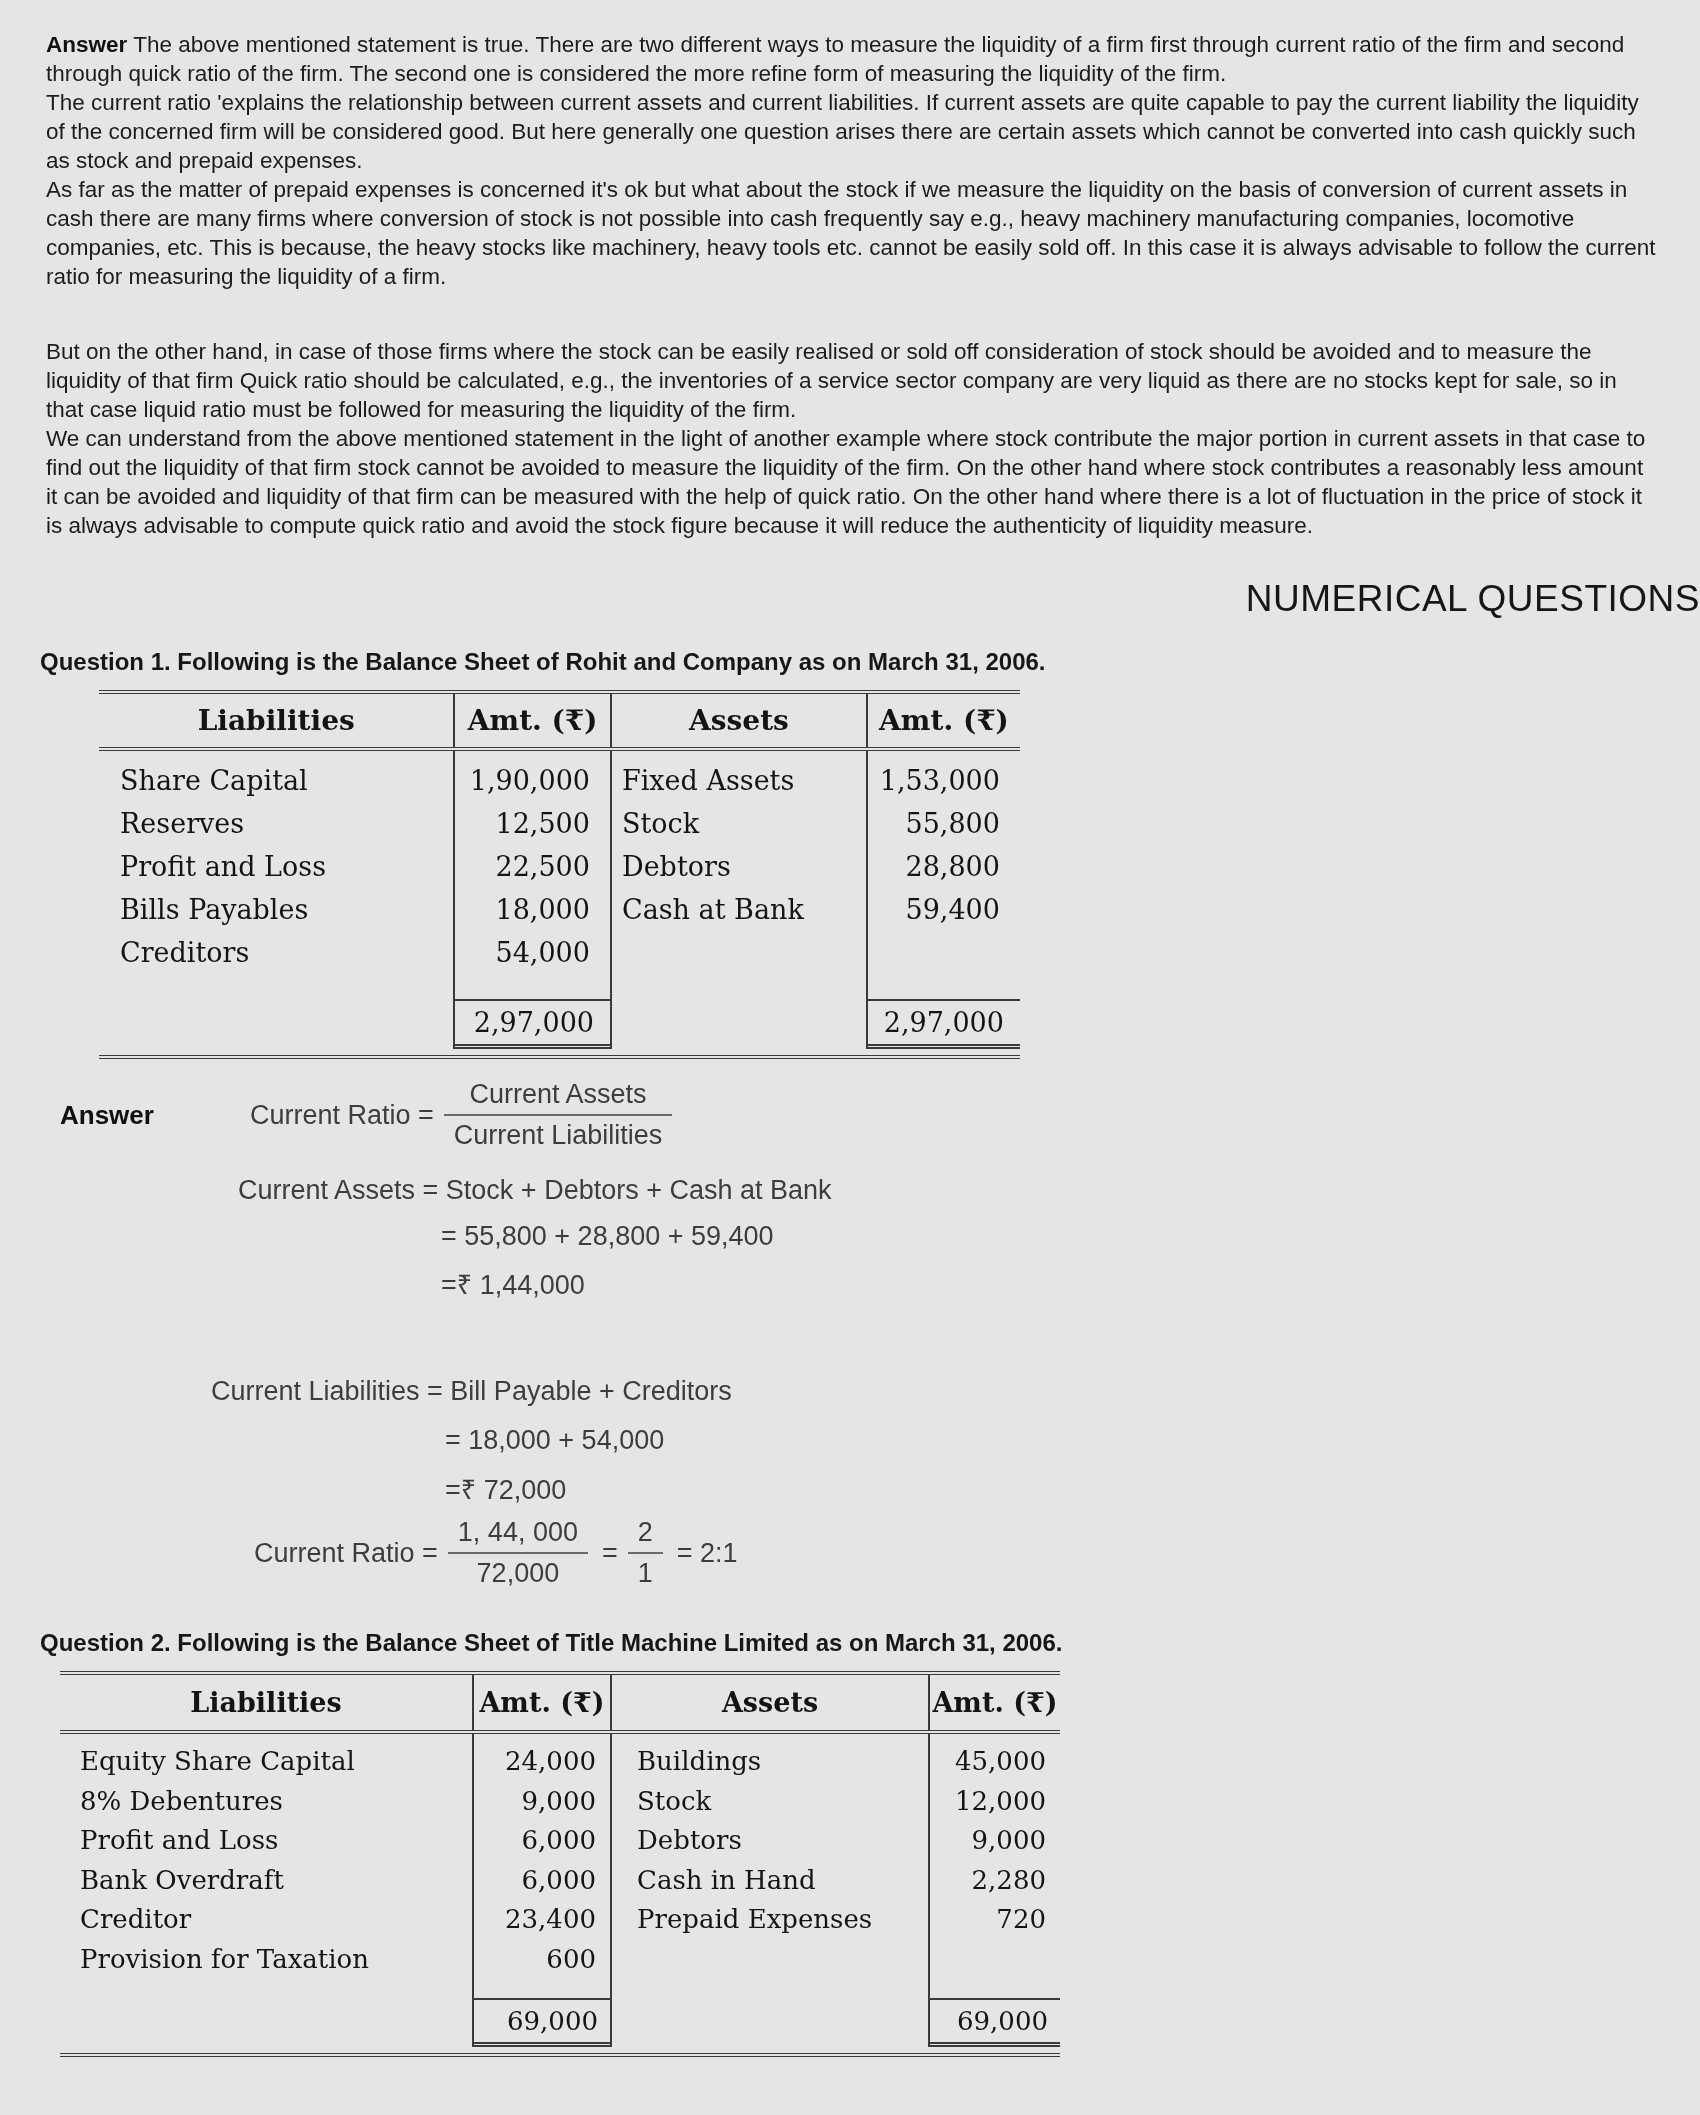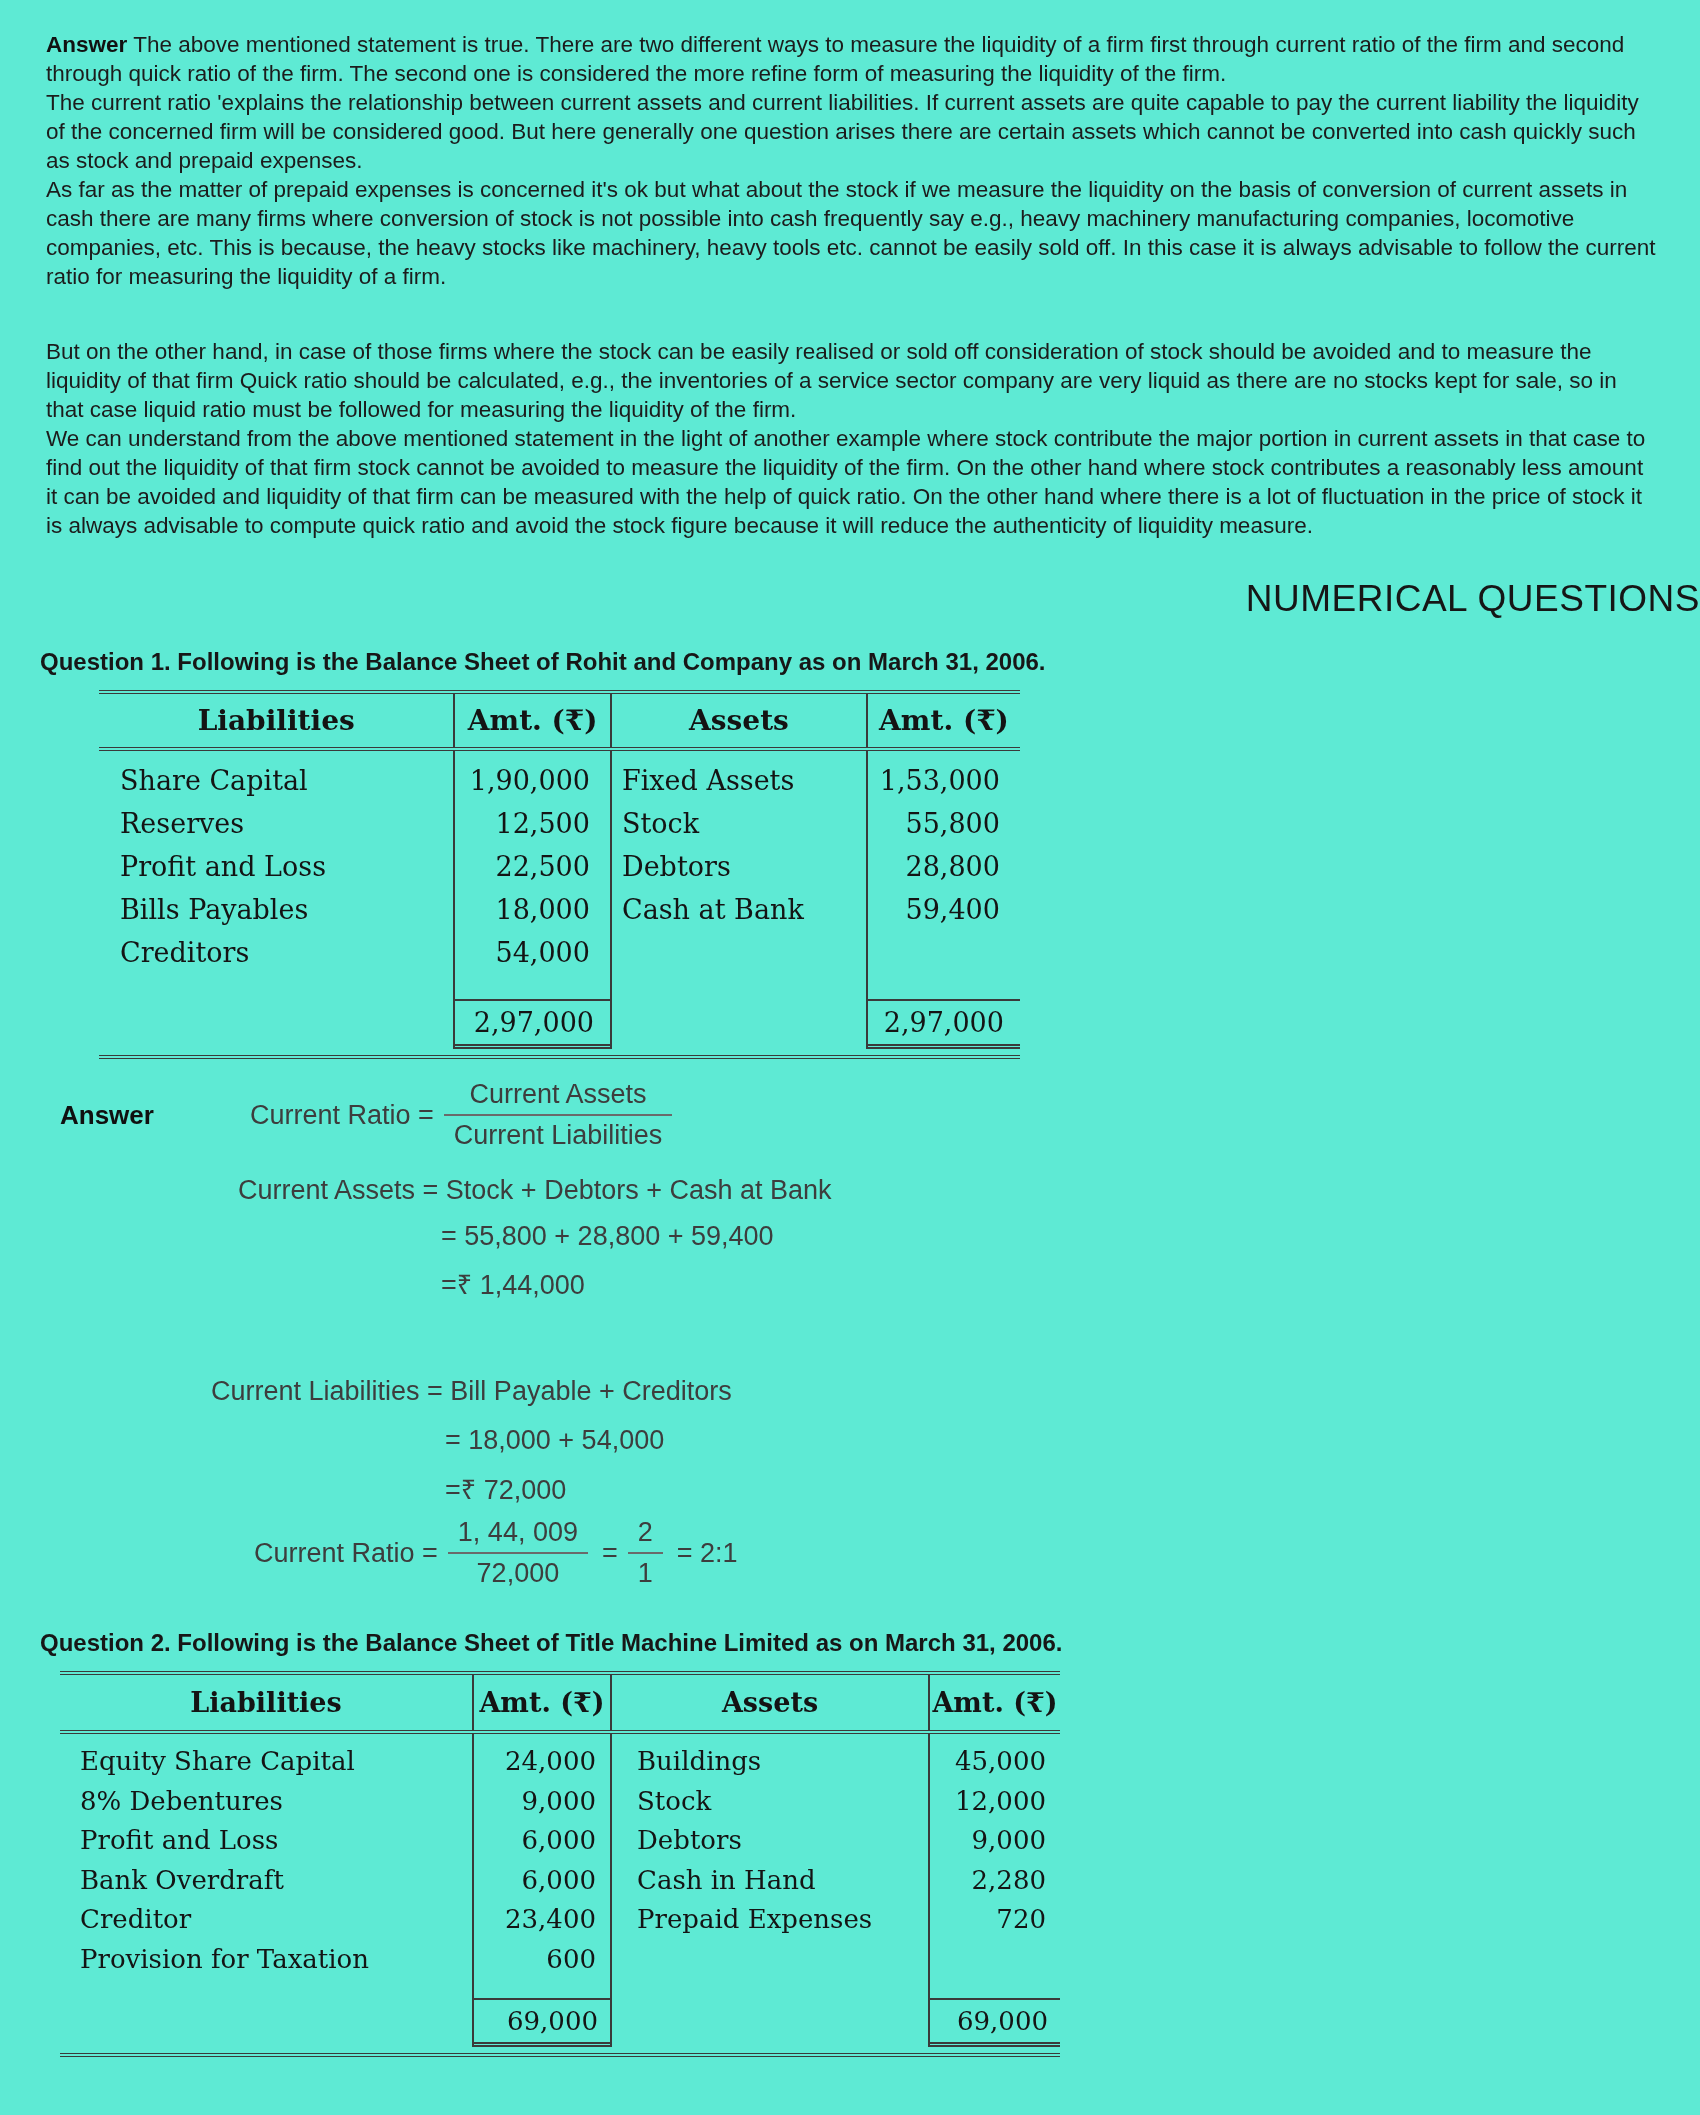--- a/index.html
+++ b/index.html
@@ -1,21 +1,21 @@
 <!DOCTYPE html>
 <html><head>
 <meta charset="utf-8">
 <style>
   * { margin: 0; padding: 0; box-sizing: border-box; }
   html, body { background: #ffffff; }
   .page {
     position: relative;
     width: 1700px;
     min-height: 2115px;
-    background: #5eead4;
+    background: #e5e5e5;
     font-family: "Liberation Sans", sans-serif;
     color: #1b1b1b;
     overflow: hidden;
   }
   
   .intro {
     margin: 30px 44px 0 46px;
     font-size: 22.5px;
     line-height: 29px;
     color: #1c1c1c;
@@ -189,21 +189,21 @@
   <div class="formula fline ca2">= 55,800 + 28,800 + 59,400</div>
   <div class="formula fline ca3">=₹ 1,44,000</div>
 
   <div class="formula fline cl1">Current Liabilities = Bill Payable + Creditors</div>
   <div class="formula fline cl2">= 18,000 + 54,000</div>
   <div class="formula fline cl3">=₹ 72,000</div>
 
   <div class="final-row formula">
     <span>Current Ratio =</span>
     <span class="frac">
-      <span class="num">1, 44, 009</span>
+      <span class="num">1, 44, 000</span>
       <span class="bar"></span>
       <span class="den">72,000</span>
     </span>
     <span class="eq">=</span>
     <span class="frac">
       <span class="num">2</span>
       <span class="bar"></span>
       <span class="den">1</span>
     </span>
     <span class="result">= 2:1</span>

